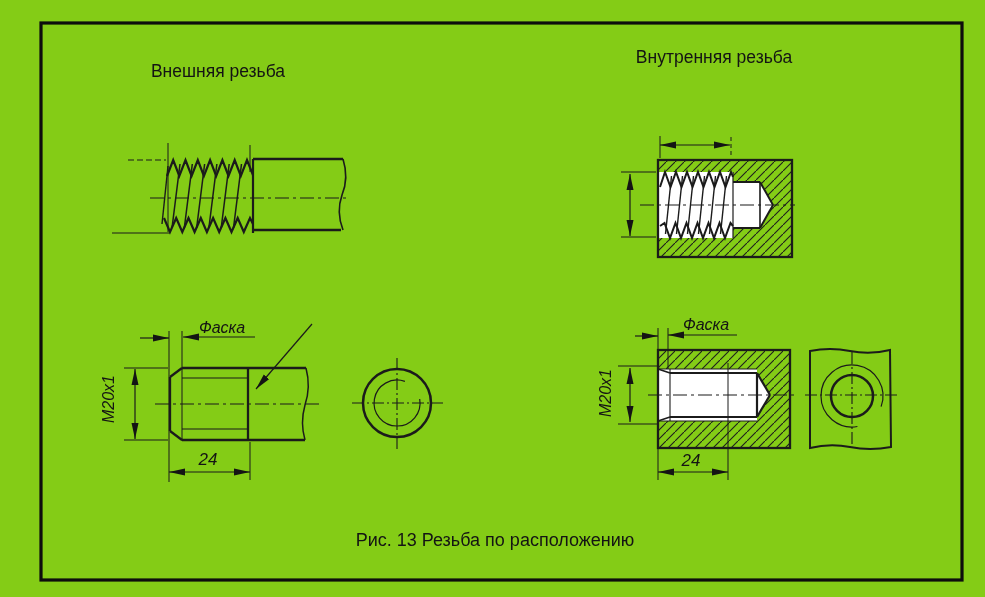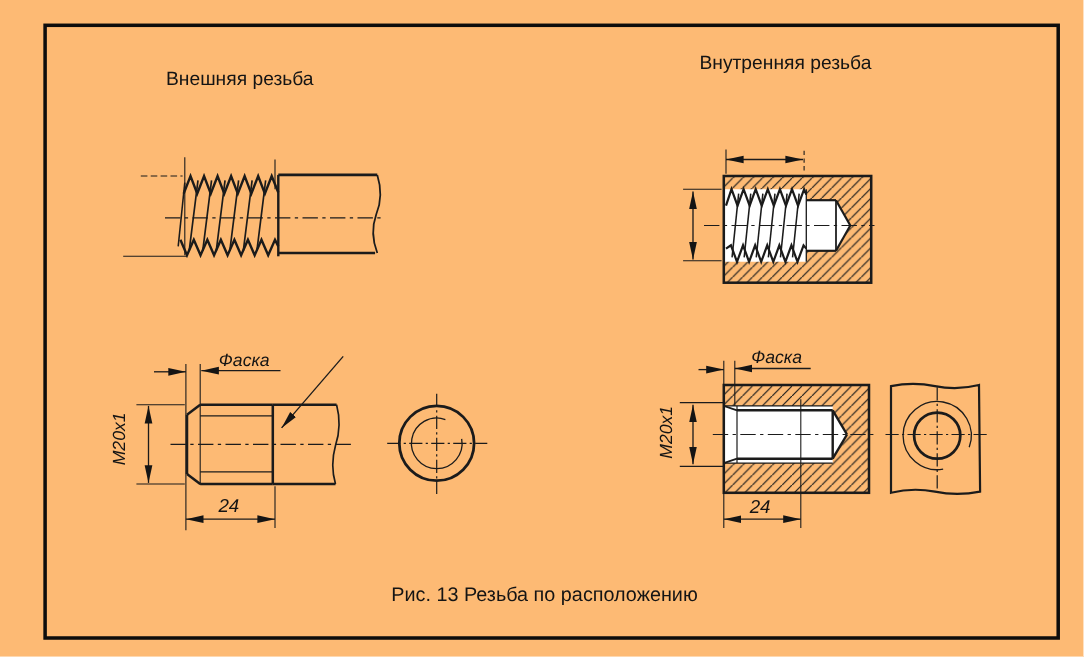--- a/index.html
+++ b/index.html
@@ -1,16 +1,16 @@
 <!DOCTYPE html>
 <html><head>
 <meta charset="utf-8">
 <style>
   html,body{margin:0;padding:0;background:#ffffff;}
-  .page{position:relative;width:985px;height:597px;background:#fdba74;overflow:hidden;
+  .page{position:relative;width:985px;height:597px;background:#84cc16;overflow:hidden;
         font-family:"Liberation Sans",sans-serif;}
   svg{position:absolute;left:0;top:0;}
   text{fill:#141414;}
   .title-label{font-size:17.5px;font-family:"Liberation Sans",sans-serif;}
   .caption-label{font-size:18px;font-family:"Liberation Sans",sans-serif;}
   .dim-label{font-size:16px;font-style:italic;font-family:"Liberation Sans",sans-serif;}
   .dim-num{font-size:17px;font-style:italic;font-family:"Liberation Sans",sans-serif;}
 </style>
 </head>
 <body>

